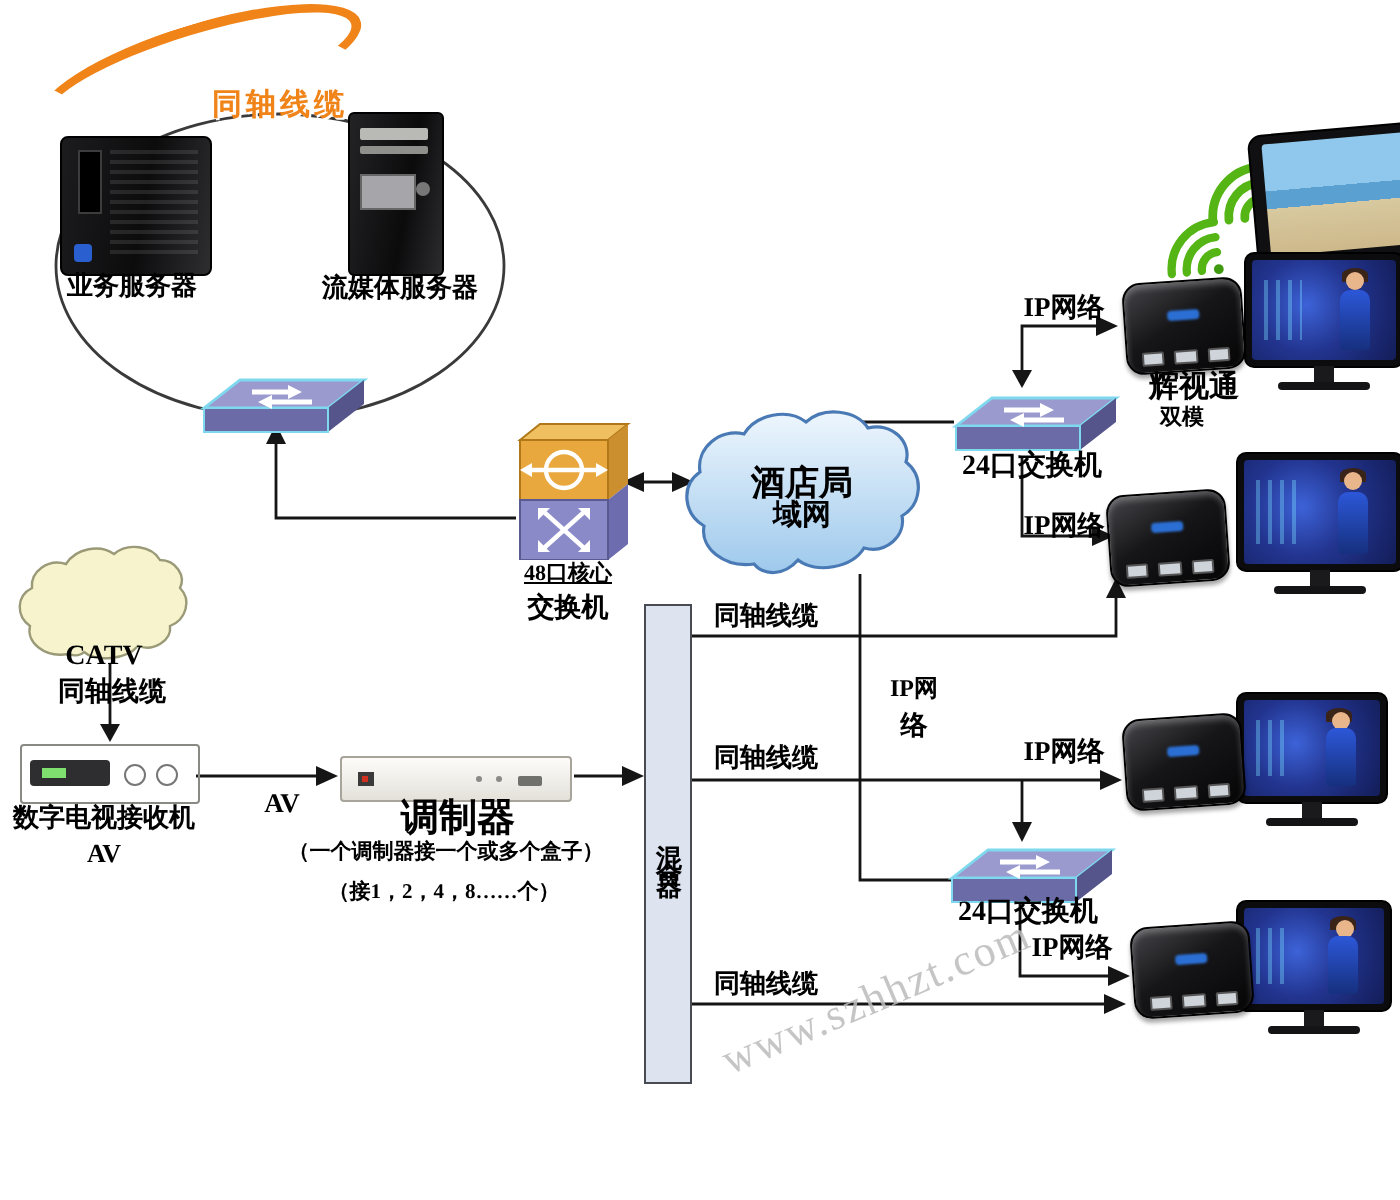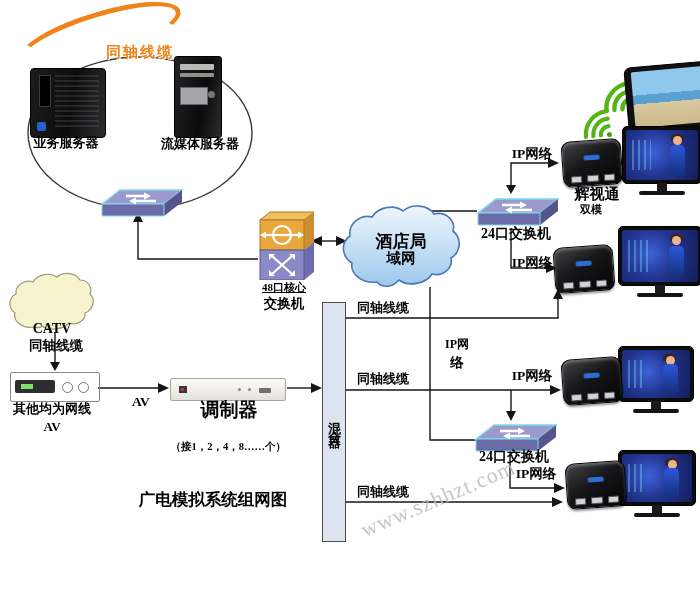--- a/index.html
+++ b/index.html
@@ -352,21 +352,21 @@
   <div class="lbl" style="left:510px;top:466px;width:52px;font-size:13.5px;">IP网络</div>
   <div class="lbl" style="left:434px;top:338px;width:46px;font-size:12px;">IP网</div>
   <div class="lbl" style="left:434px;top:355px;width:46px;font-size:13.5px;">络</div>
   <div class="lbl" style="left:350px;top:301px;width:66px;font-size:13px;">同轴线缆</div>
   <div class="lbl" style="left:350px;top:372px;width:66px;font-size:13px;">同轴线缆</div>
   <div class="lbl" style="left:350px;top:485px;width:66px;font-size:13px;">同轴线缆</div>
   <div class="lbl" style="left:566px;top:186px;width:62px;font-size:15px;font-family:Liberation Serif, serif;">辉视通</div>
   <div class="lbl" style="left:560px;top:203px;width:62px;font-size:11px;">双模</div>
   <div class="lbl" style="left:26px;top:297px;width:52px;font-size:14px;margin-top:24px;">CATV</div>
   <div class="lbl" style="left:20px;top:338px;width:72px;font-size:13.5px;">同轴线缆</div>
-  <div class="lbl" style="left:0px;top:402px;width:104px;font-size:13px;">其他均为网线</div>
+  <div class="lbl" style="left:0px;top:402px;width:104px;font-size:13px;">数字电视接收机</div>
   <div class="lbl" style="left:0px;top:420px;width:104px;font-size:13px;">AV</div>
   <div class="lbl" style="left:124px;top:394px;width:34px;font-size:13.5px;">AV</div>
   <div class="lbl" style="left:196px;top:399px;width:66px;font-size:19px;">调制器</div>
-  <div class="lbl" style="left:158px;top:441px;width:128px;font-size:10.5px;text-align:right;">（接1，2，4，8……个）</div>
-  <div class="lbl" style="left:130px;top:491px;width:166px;font-size:16.5px;">广电模拟系统组网图</div>
+  <div class="lbl" style="left:142px;top:421px;width:162px;font-size:10.5px;">（一个调制器接一个或多个盒子）</div>
+  <div class="lbl" style="left:158px;top:441px;width:128px;font-size:10.5px;">（接1，2，4，8……个）</div>
 
   <div class="watermark">www.szhhzt.com</div>
 </div>
 
 </body></html>

